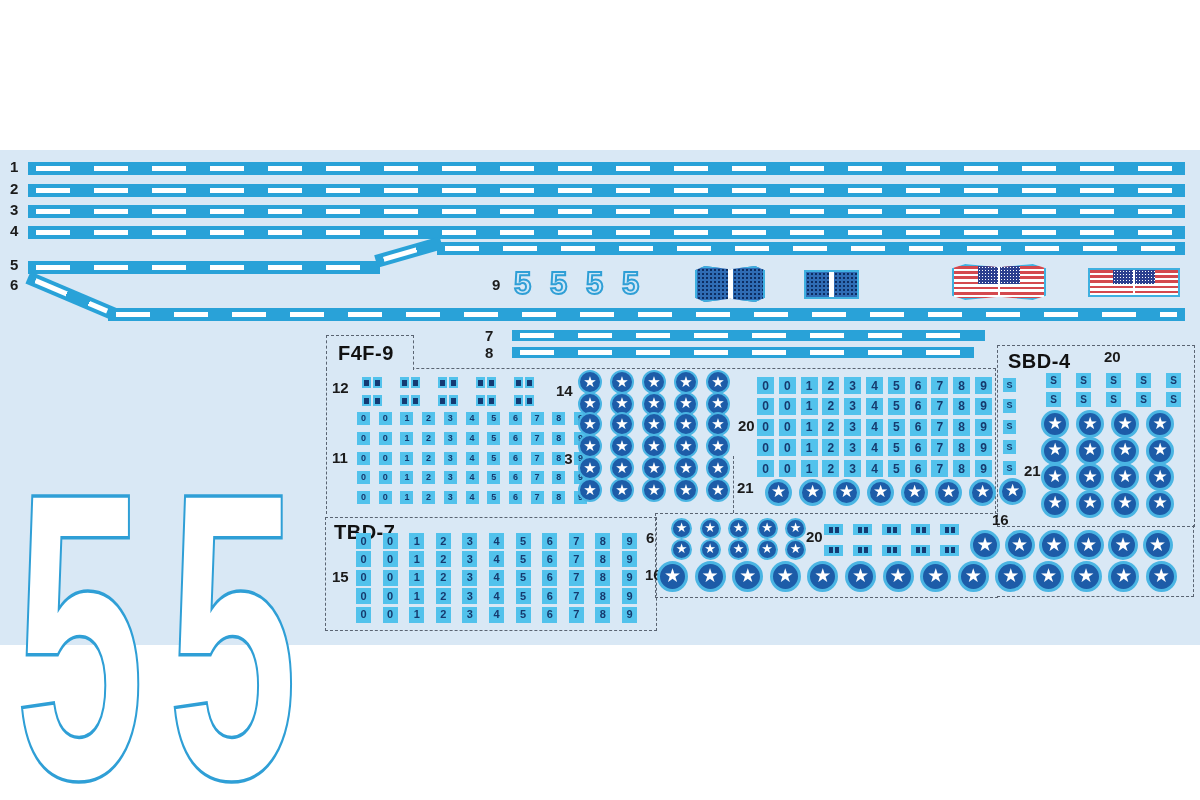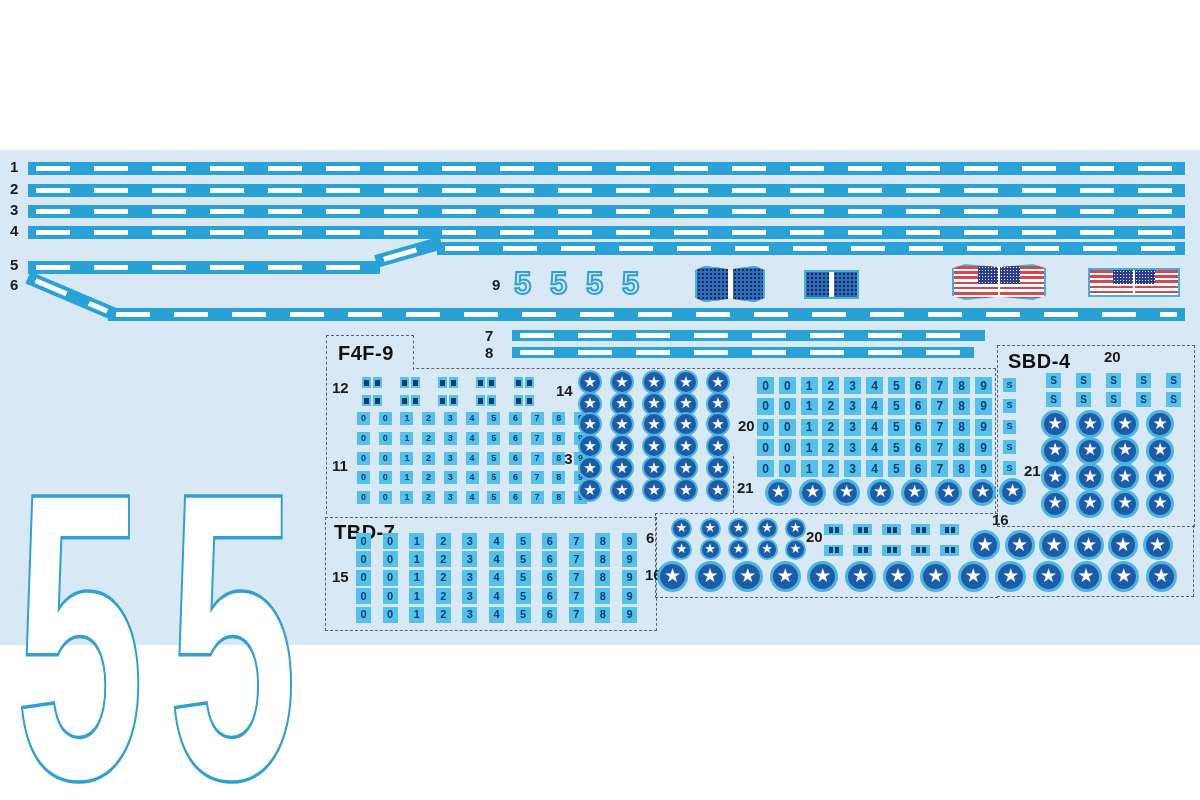--- a/index.html
+++ b/index.html
@@ -145,21 +145,21 @@
     <div class="dbox noright" style="left:655px;top:363px;width:342px;height:83px;"></div>
     <div class="dbox noleft" style="left:997px;top:375px;width:196px;height:71px;"></div>
     <div class="dbox" style="left:325px;top:367px;width:330px;height:112px;"></div>
 
     <span class="glbl" style="left:338px;top:192px;z-index:3;">F4F-9</span>
     <span class="glbl" style="left:1008px;top:200px;">SBD-4</span>
     <span class="glbl" style="left:334px;top:371px;">TBD-7</span>
 
     <span class="lbl" style="left:332px;top:230px;">12</span>
     <span class="lbl" style="left:556px;top:233px;">14</span>
-    <span class="lbl" style="left:332px;top:308px;">11</span>
+    <span class="lbl" style="left:332px;top:300px;">11</span>
     <span class="lbl" style="left:556px;top:301px;">13</span>
     <span class="lbl" style="left:738px;top:268px;">20</span>
     <span class="lbl" style="left:1104px;top:199px;">20</span>
     <span class="lbl" style="left:737px;top:330px;">21</span>
     <span class="lbl" style="left:1024px;top:313px;">21</span>
     <span class="lbl" style="left:332px;top:419px;">15</span>
     <span class="lbl" style="left:646px;top:380px;">6</span>
     <span class="lbl" style="left:806px;top:379px;">20</span>
     <span class="lbl" style="left:992px;top:362px;">16</span>
     <span class="lbl" style="left:645px;top:417px;">16</span>

